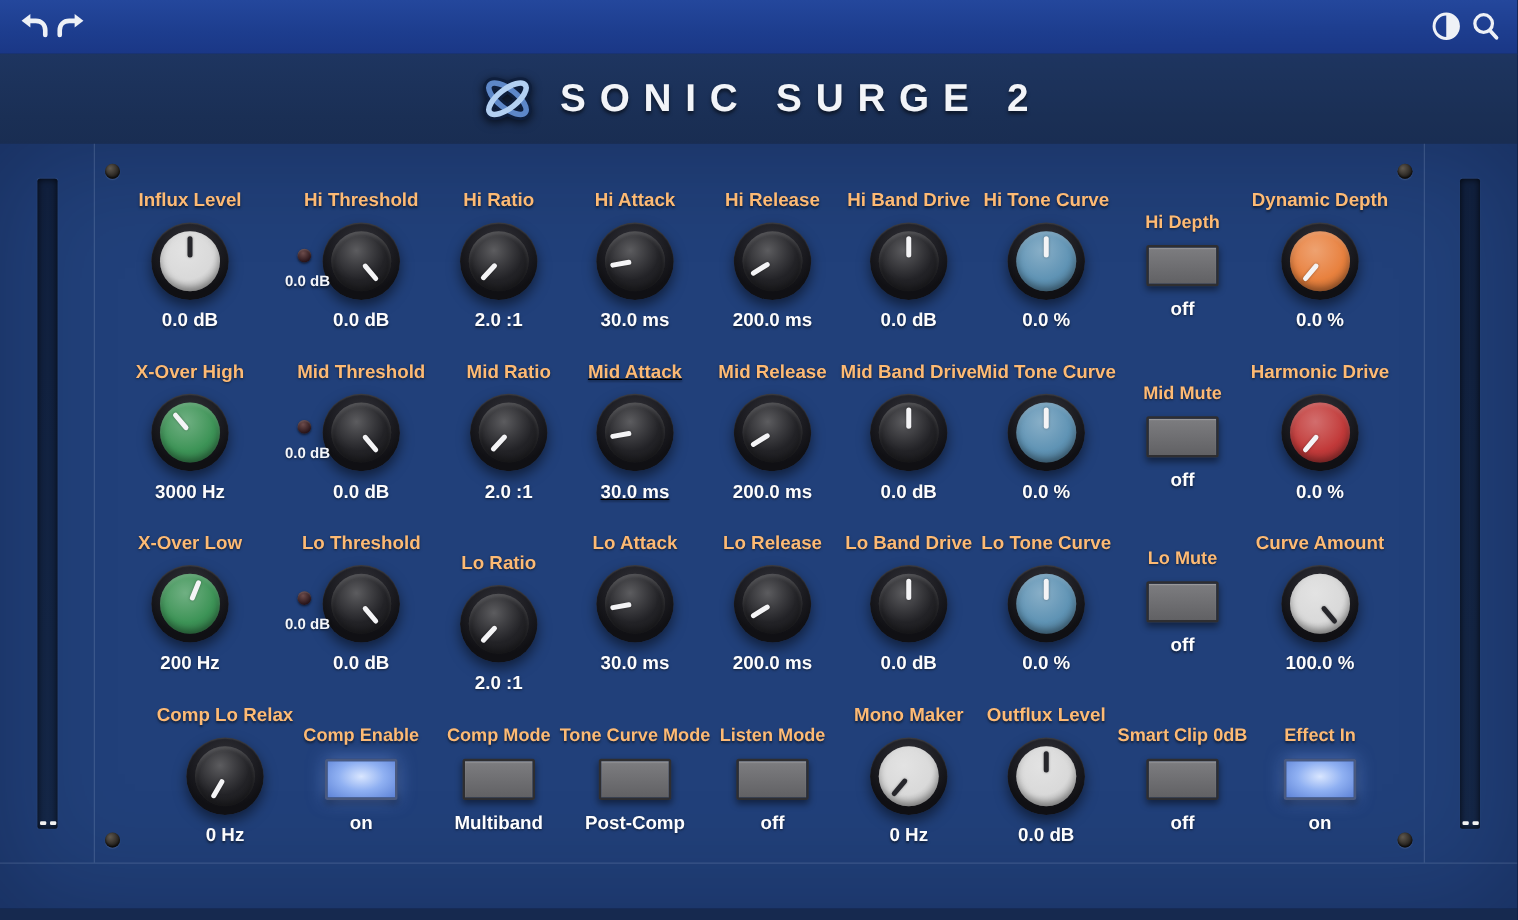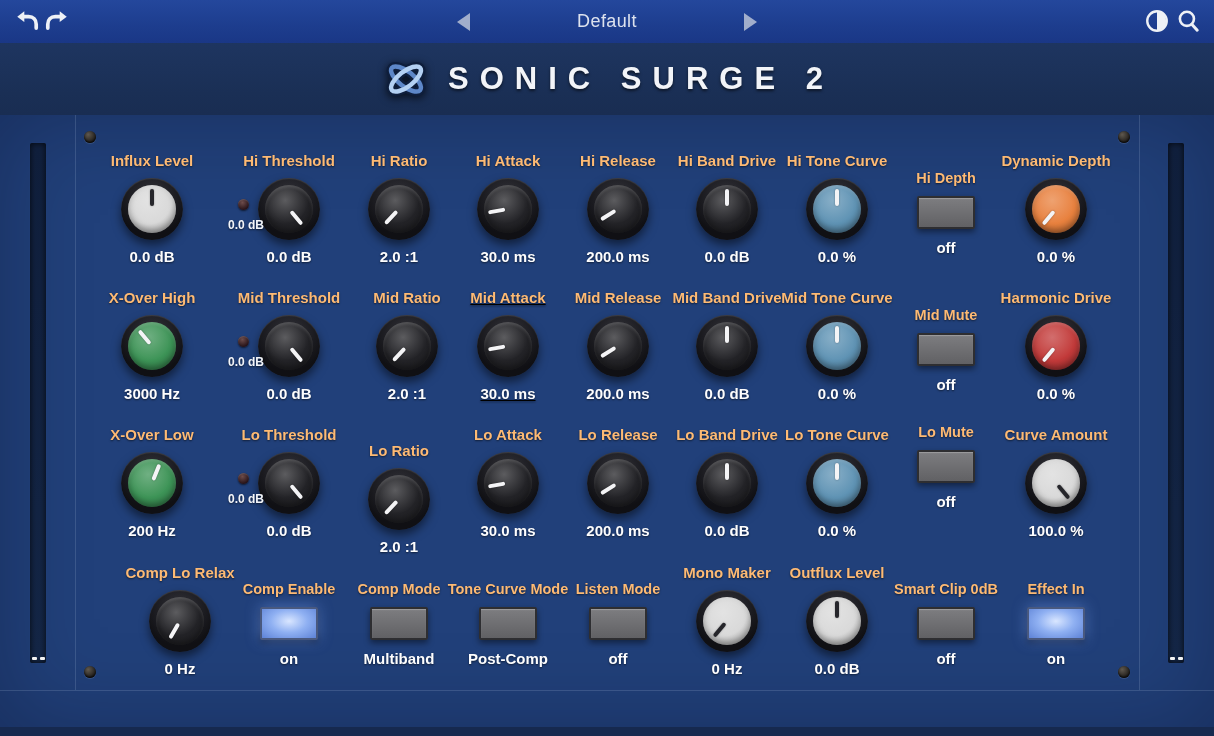--- a/index.html
+++ b/index.html
@@ -103,25 +103,20 @@
       <path d="M7 8 H13.5 C17.8 8 20.5 11 20.5 15 V18.5" stroke="#eef1f6" stroke-width="3.4" fill="none" stroke-linecap="round"></path>
         </svg>
     </div>
     <div class="tb-icon redo">
       <svg viewBox="0 0 24 24" style="transform:scaleX(-1)">
           <path d="M9.5 3 L3 8 L9.5 13 Z" fill="#eef1f6"></path>
       <path d="M7 8 H13.5 C17.8 8 20.5 11 20.5 15 V18.5" stroke="#eef1f6" stroke-width="3.4" fill="none" stroke-linecap="round"></path>
         </svg>
     </div>
 
-    <div class="preset-wrap">
-      <div class="preset-arrow left"></div>
-      <div class="preset-name">Default</div>
-      <div class="preset-arrow right"></div>
-    </div>
 
     <div class="tb-icon contrast">
       <svg viewBox="0 0 24 24">
           <circle cx="12" cy="12" r="9" stroke="#eef1f6" stroke-width="2.2" fill="none"></circle>
       <path d="M12 3.5 A8.5 8.5 0 0 1 12 20.5 Z" fill="#eef1f6"></path>
         </svg>
     </div>
     <div class="tb-icon search">
       <svg viewBox="0 0 24 24">
           <circle cx="11" cy="10" r="6.5" stroke="#eef1f6" stroke-width="2.4" fill="none"></circle>
@@ -432,21 +427,21 @@
           <div class="ctl-label">Lo Tone Curve</div>
           <div class="knob" style="--cap: #5f93b4; --ptr: #f4f4f6;">
             <div class="cap">
               <div class="ptr-wrap" style="transform: rotate(0deg);">
                 <div class="ptr"></div>
               </div>
             </div>
           </div>
           <div class="ctl-value">0.0 %</div>
         </div>
-        <div class="cell toggle-cell" style="left: 881px; top: 308px;">
+        <div class="cell toggle-cell" style="left: 881px; top: 323px;">
           <div class="ctl-label">Lo Mute</div>
           <div class="toggle"></div>
           <div class="ctl-value">off</div>
         </div>
         <div class="cell knob-cell" style="left: 991px; top: 310px;">
           <div class="ctl-label">Curve Amount</div>
           <div class="knob" style="--cap: #d9d9d9; --ptr: #26262b;">
             <div class="cap">
               <div class="ptr-wrap" style="transform: rotate(140deg);">
                 <div class="ptr"></div>

